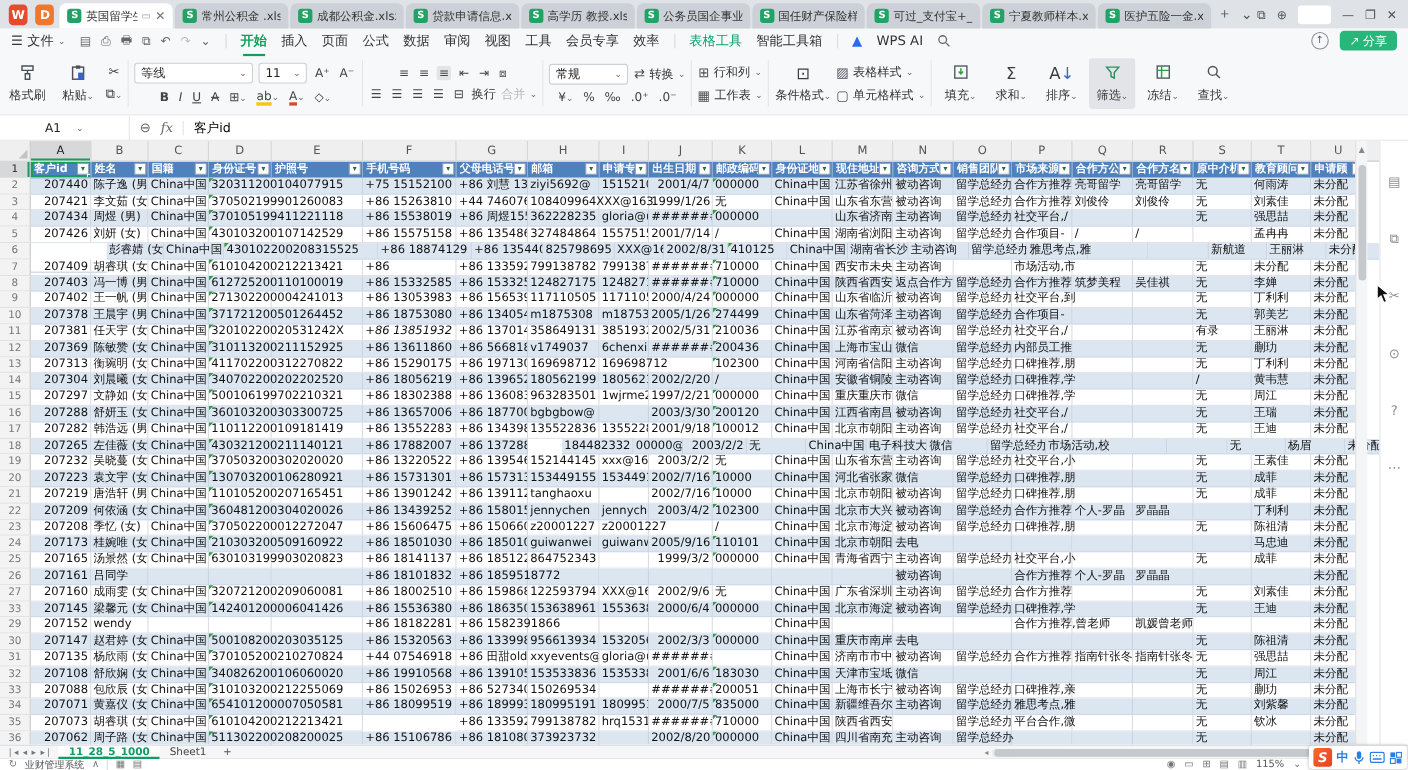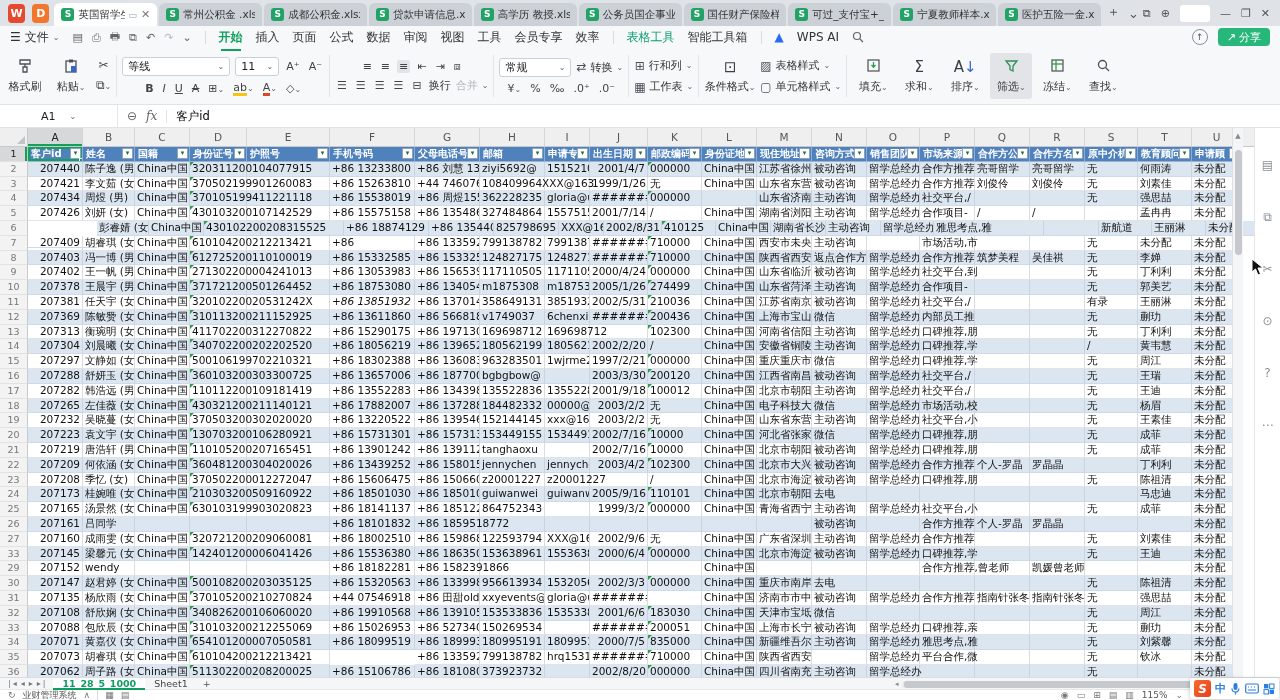--- a/index.html
+++ b/index.html
@@ -539,21 +539,21 @@
           <span class="fbtn">▾</span>
         </div>
       </div>
       <div class="grow band">
         <div class="rn">2</div>
         <div class="cell ar" style="width: 55px; text-align: right;"><span>207440</span></div>
         <div class="cell" style="width: 52px;"><span>陈子逸 (男</span></div>
         <div class="cell" style="width: 55px;"><span>China中国</span></div>
         <div class="cell spill" style="width: 57px;"><i class="tri"></i><span>320311200104077915</span></div>
         <div class="cell" style="width: 83px;"><span></span></div>
-        <div class="cell" style="width: 85px;"><span>+86 13233800</span></div>
+        <div class="cell" style="width: 85px;"><span>+75 15152100</span></div>
         <div class="cell" style="width: 65px;"><span>+86 刘慧 137052</span></div>
         <div class="cell" style="width: 65px;"><span>ziyi5692@</span></div>
         <div class="cell" style="width: 45px;"><span>151521001</span></div>
         <div class="cell ar" style="width: 58px;"><span>2001/4/7</span></div>
         <div class="cell" style="width: 54px;"><i class="tri"></i><span>000000</span></div>
         <div class="cell" style="width: 55px;"><span>China中国</span></div>
         <div class="cell" style="width: 55px;"><span>江苏省徐州</span></div>
         <div class="cell" style="width: 55px;"><span>被动咨询</span></div>
         <div class="cell" style="width: 53px;"><span>留学总经办</span></div>
         <div class="cell" style="width: 55px;"><span>合作方推荐</span></div>
@@ -925,21 +925,21 @@
       </div>
       <div class="grow band">
         <div class="rn">18</div>
         <div class="cell ar" style="width: 55px;"><span>207265</span></div>
         <div class="cell" style="width: 52px;"><span>左佳薇 (女</span></div>
         <div class="cell" style="width: 55px;"><span>China中国</span></div>
         <div class="cell spill" style="width: 57px;"><i class="tri"></i><span>430321200211140121</span></div>
         <div class="cell" style="width: 83px;"><span></span></div>
         <div class="cell" style="width: 85px;"><span>+86 17882007</span></div>
         <div class="cell" style="width: 65px;"><span>+86 1372884680</span></div>
-        <div class="cell" style="width: 65px;"><span>184482332</span></div>
+        <div class="cell" style="width: 65px; margin-left: 31px;"><span>184482332</span></div>
         <div class="cell" style="width: 45px;"><span>00000@qq</span></div>
         <div class="cell ar" style="width: 58px;"><span>2003/2/2</span></div>
         <div class="cell" style="width: 54px;"><span>无</span></div>
         <div class="cell" style="width: 55px;"><span>China中国</span></div>
         <div class="cell" style="width: 55px;"><span>电子科技大</span></div>
         <div class="cell" style="width: 55px;"><span>微信</span></div>
         <div class="cell" style="width: 53px;"><span>留学总经办</span></div>
         <div class="cell spill" style="width: 55px;"><span>市场活动,校</span></div>
         <div class="cell" style="width: 55px;"><span></span></div>
         <div class="cell" style="width: 55px;"><span></span></div>

